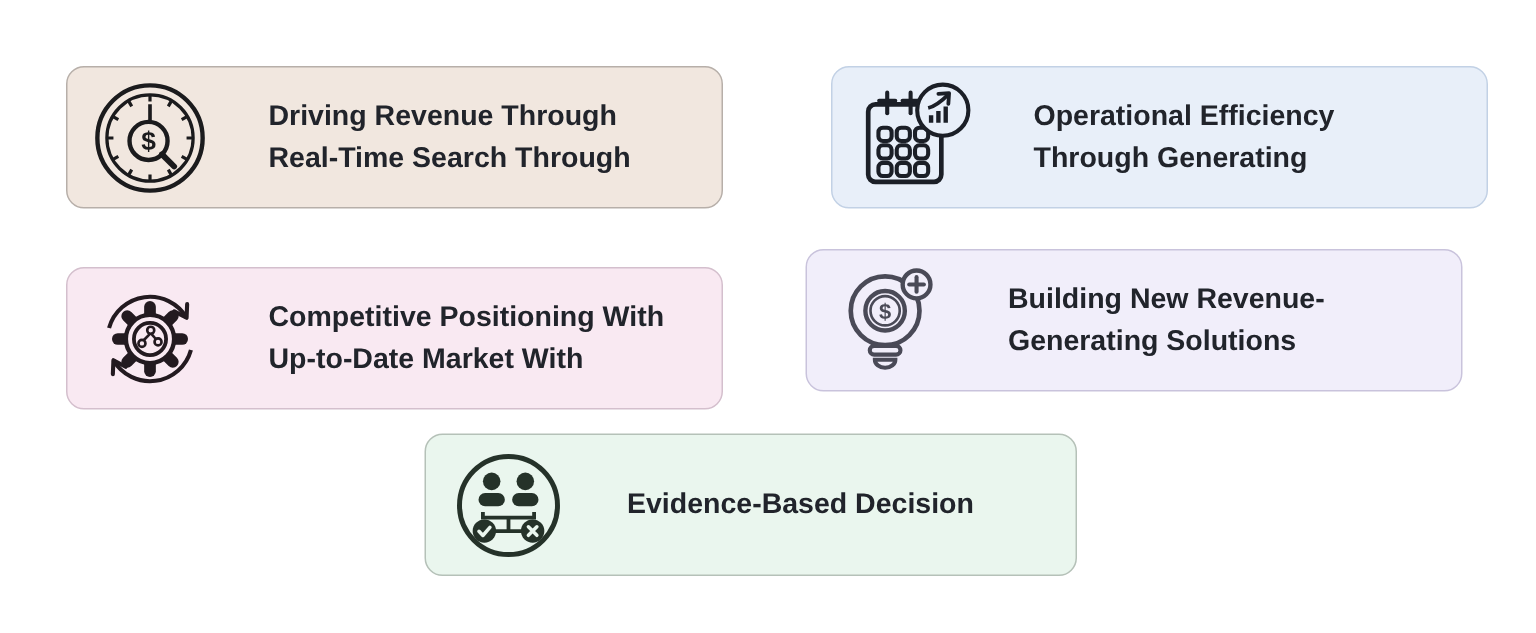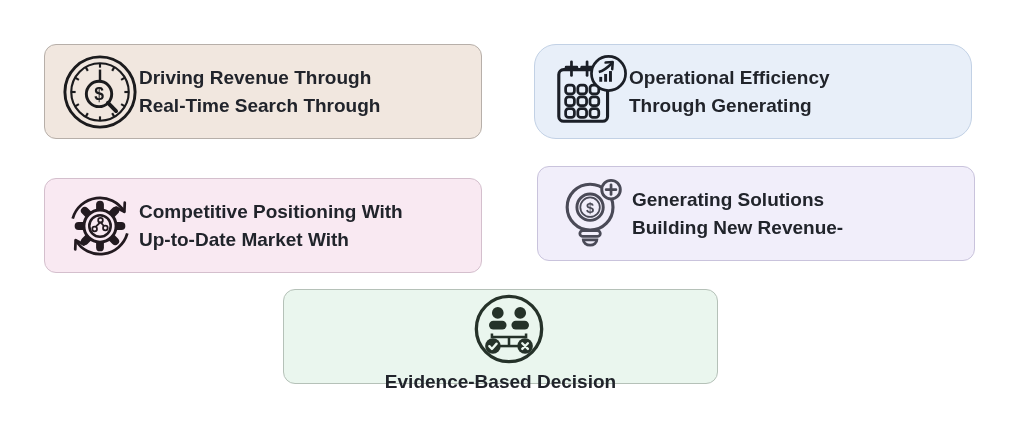--- a/index.html
+++ b/index.html
@@ -6,31 +6,31 @@
   .canvas{
     position:relative;width:1024px;height:422px;background:#ffffff;
     font-family:"Liberation Sans",sans-serif;overflow:hidden;
   }
   .card{
     position:absolute;width:438px;height:95px;box-sizing:border-box;
     background:var(--bg);border:1.5px solid var(--bd);border-radius:12px;
     display:flex;align-items:center;
   }
   .c1{left:44px;top:44px;}
-  .c2{left:534px;top:44px;border-radius:22px;}
+  .c2{left:554px;top:44px;}
   .c3{left:44px;top:178px;}
   .c4{left:537px;top:166px;}
-  .c5{left:283px;top:289px;width:435px;flex-direction:column;}
+  .c5{left:283px;top:289px;width:435px;}
   .icon-wrap{
     width:78px;height:78px;margin-left:16px;flex:none;color:var(--ic);
     display:flex;align-items:center;justify-content:center;
   }
   .icon-wrap svg{width:100%;height:100%;display:block;}
   .txt{
-    color:#21242b;font-weight:700;font-size:19px;line-height:28px;
+    margin-left:40px;color:#21242b;font-weight:700;font-size:19px;line-height:28px;
   }
   .txt div{white-space:nowrap;}
   svg text{font-family:"Liberation Sans",sans-serif;font-weight:700;}
 </style>
 </head>
 <body>
 
 <div class="canvas">
 
   <div class="card c1" style="--bg: #f1e7df; --bd: #b7afa9; --ic: #1b1b1d;">
@@ -145,22 +145,22 @@
         <circle cx="37" cy="33" r="10" stroke-width="1.8"></circle>
         <text x="37" y="38.8" font-size="15" text-anchor="middle" fill="currentColor" stroke="none">$</text>
         <circle cx="58.5" cy="15" r="9.5" fill="var(--bg)" stroke-width="3"></circle>
         <g stroke-width="2.8" stroke-linecap="round">
           <line x1="53.5" y1="15" x2="63.5" y2="15"></line>
           <line x1="58.5" y1="10" x2="58.5" y2="20"></line>
         </g>
       </svg>
     </div>
     <div class="txt">
+      <div>Building New Revenue-</div>
       <div>Generating Solutions</div>
-      <div>Building New Revenue-</div>
     </div>
   </div>
 
   <div class="card c5" style="--bg: #eaf6ee; --bd: #b5c1b8; --ic: #253229;">
     <div class="icon-wrap">
       <svg viewBox="0 0 80 80" fill="none" stroke="currentColor">
         <circle cx="40" cy="40" r="33.5" stroke-width="3.4"></circle>
         <circle cx="28.5" cy="23.5" r="6" fill="currentColor" stroke="none"></circle>
         <rect x="19.5" y="31.5" width="18" height="9" rx="4.5" fill="currentColor" stroke="none"></rect>
         <circle cx="51.5" cy="23.5" r="6" fill="currentColor" stroke="none"></circle>

